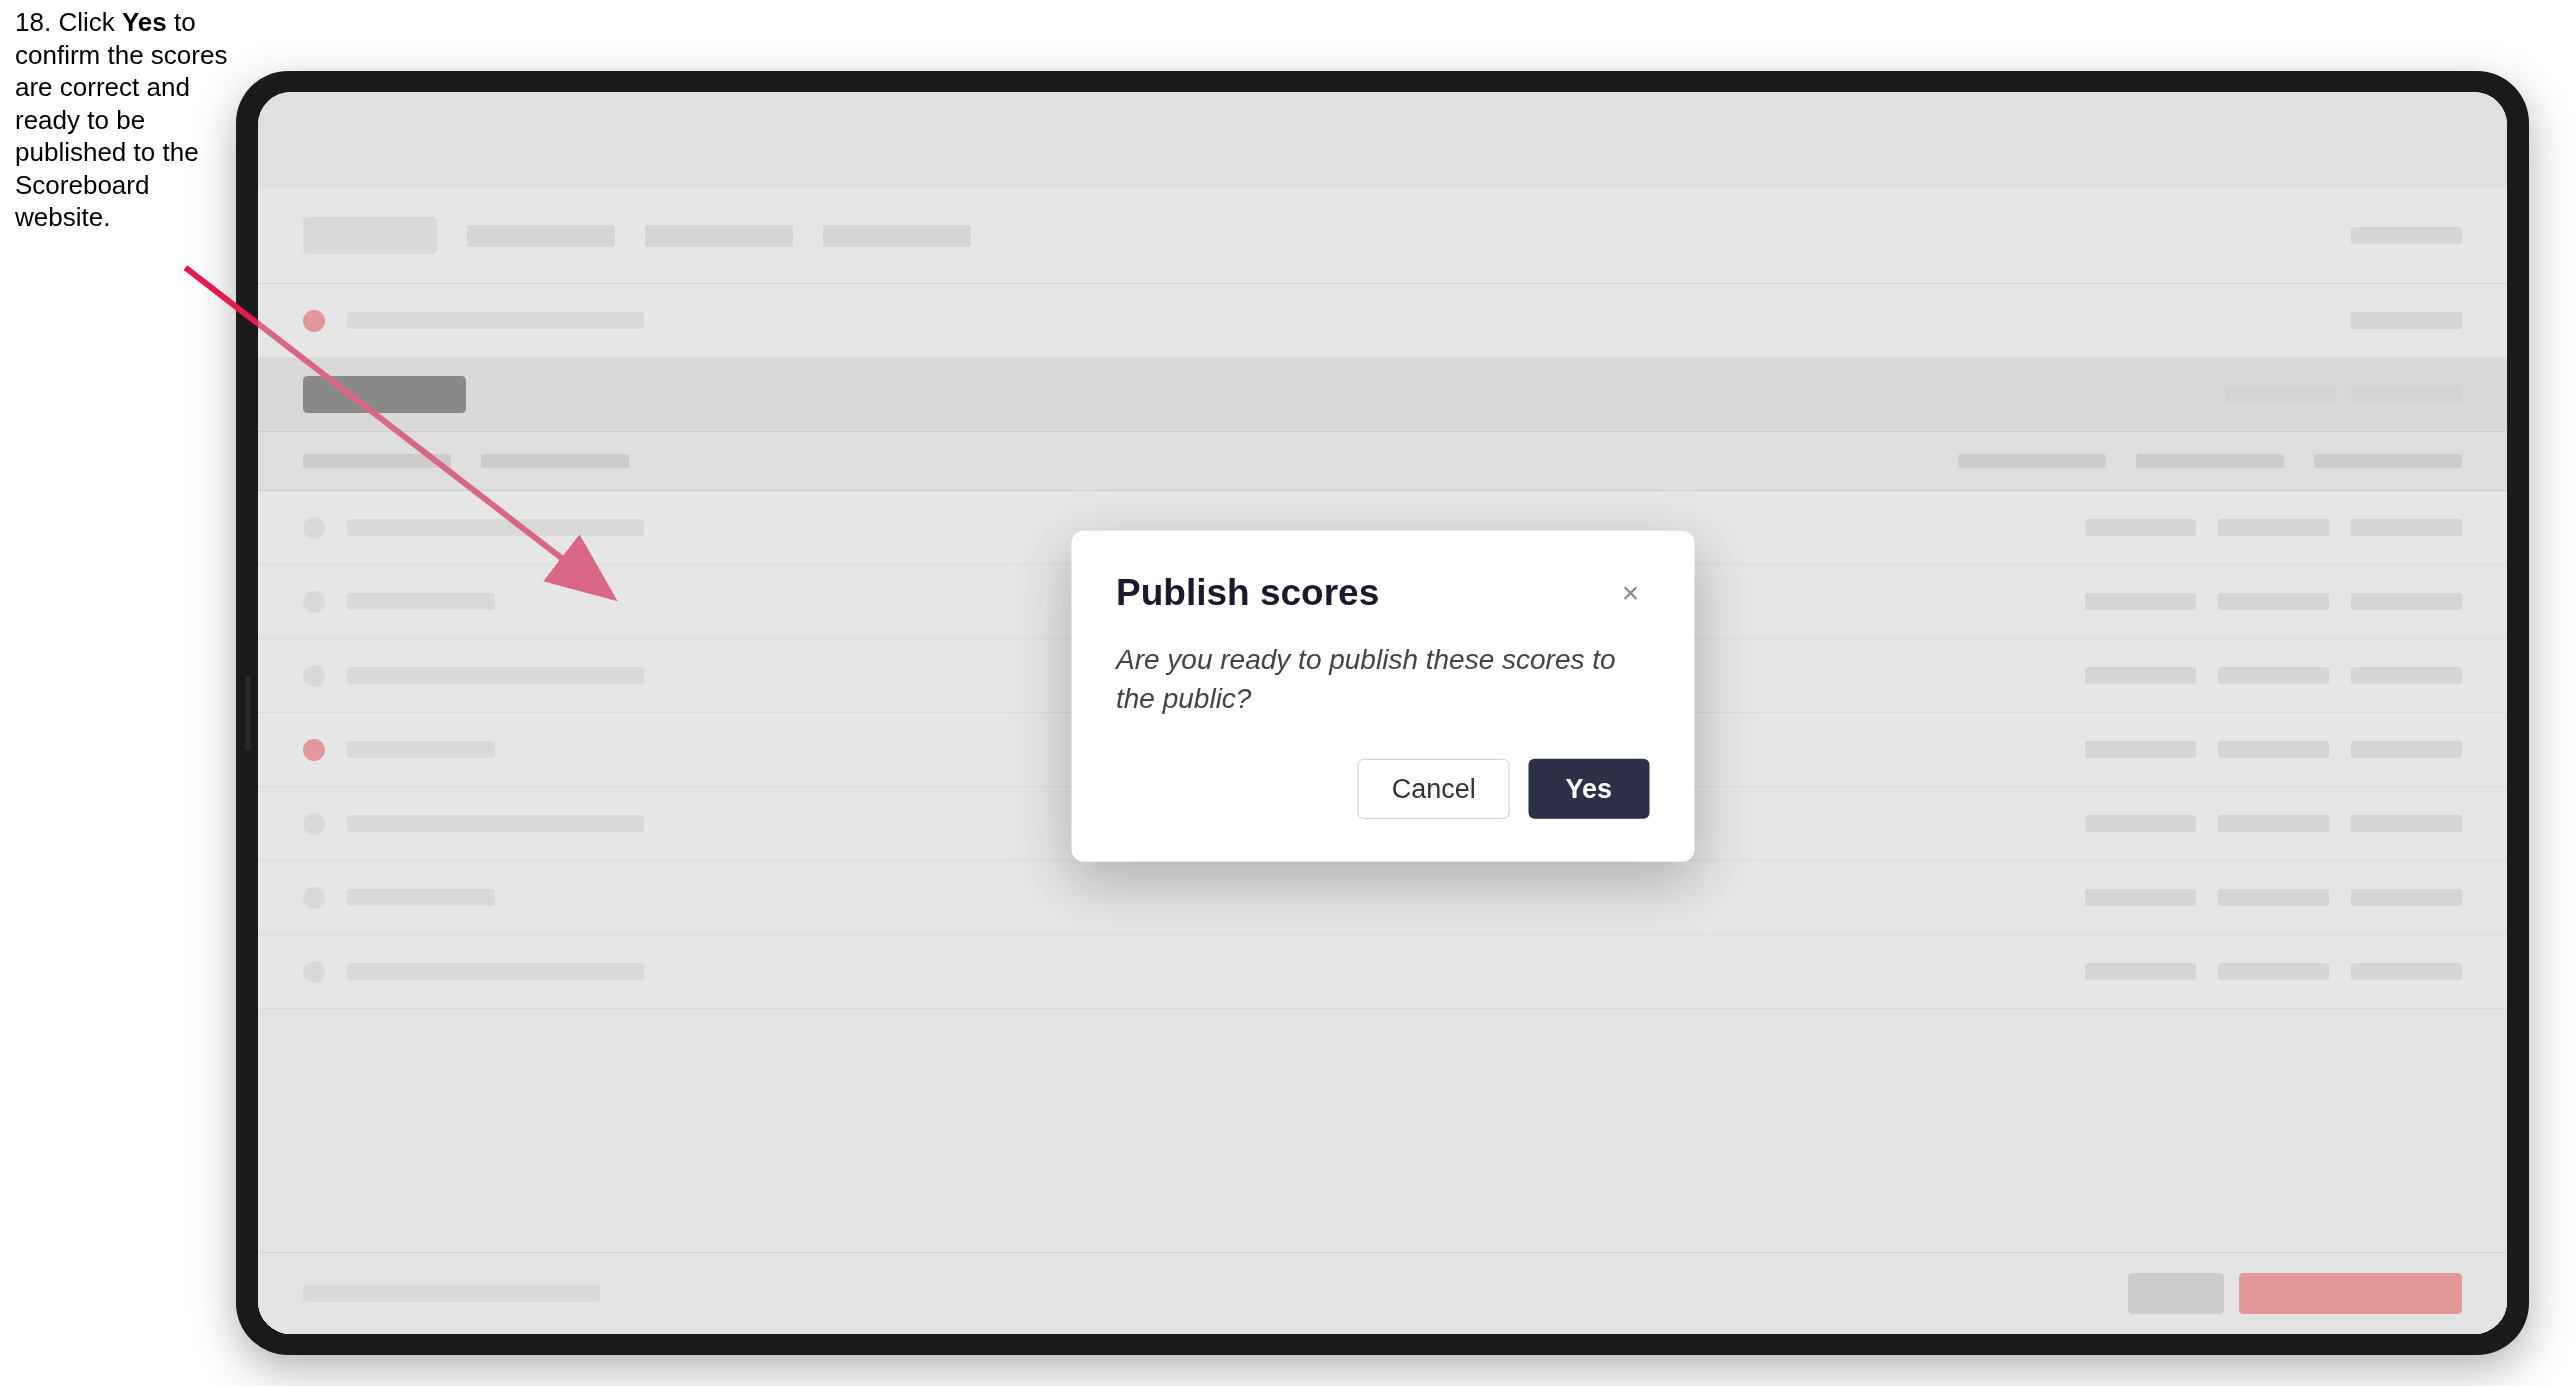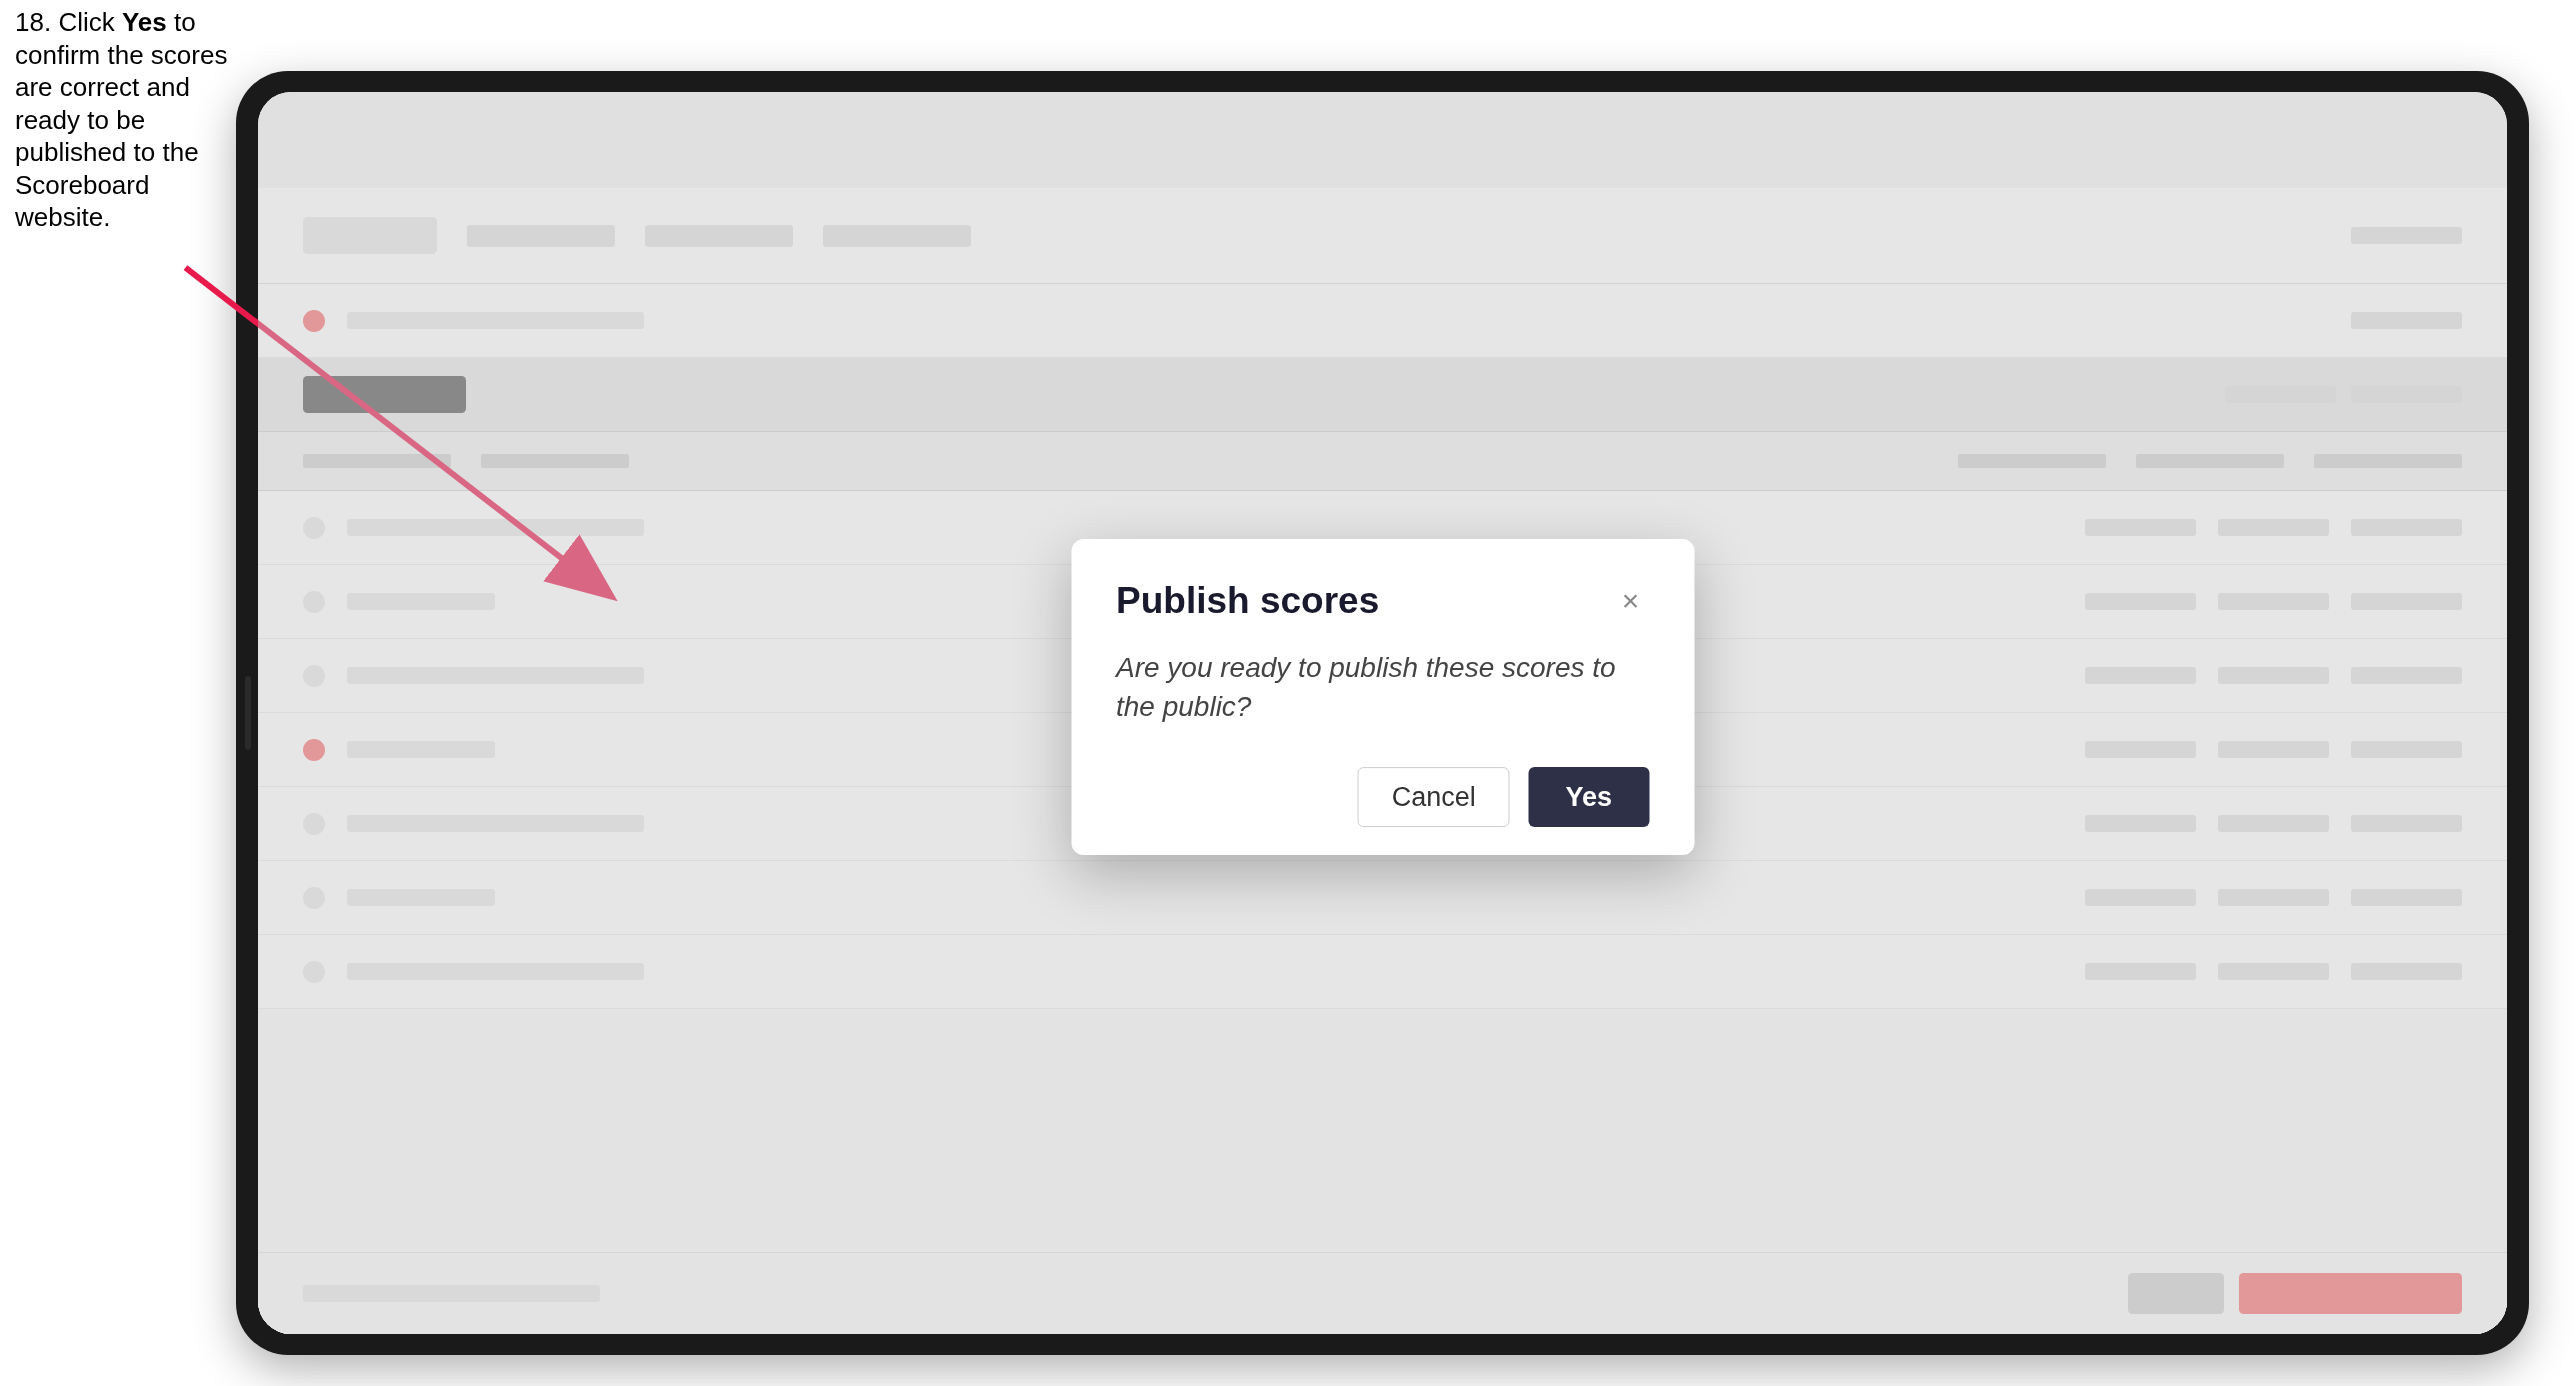--- a/index.html
+++ b/index.html
@@ -217,21 +217,21 @@
     .modal-dialog {
       position: absolute;
       top: 50%;
       left: 50%;
       transform: translate(-50%, -55%);
       width: 623px;
       background: #ffffff;
       border-radius: 12px;
       box-shadow: 0 18.6px 59px rgba(0,0,0,0.25);
       z-index: 20;
-      padding: 41px 45px 28px 45px;
+      padding: 41px 45px 43px 45px;
     }
 
     .modal-header {
       display: flex;
       align-items: center;
       justify-content: space-between;
       margin-bottom: 26px;
     }
 
     .modal-title {

